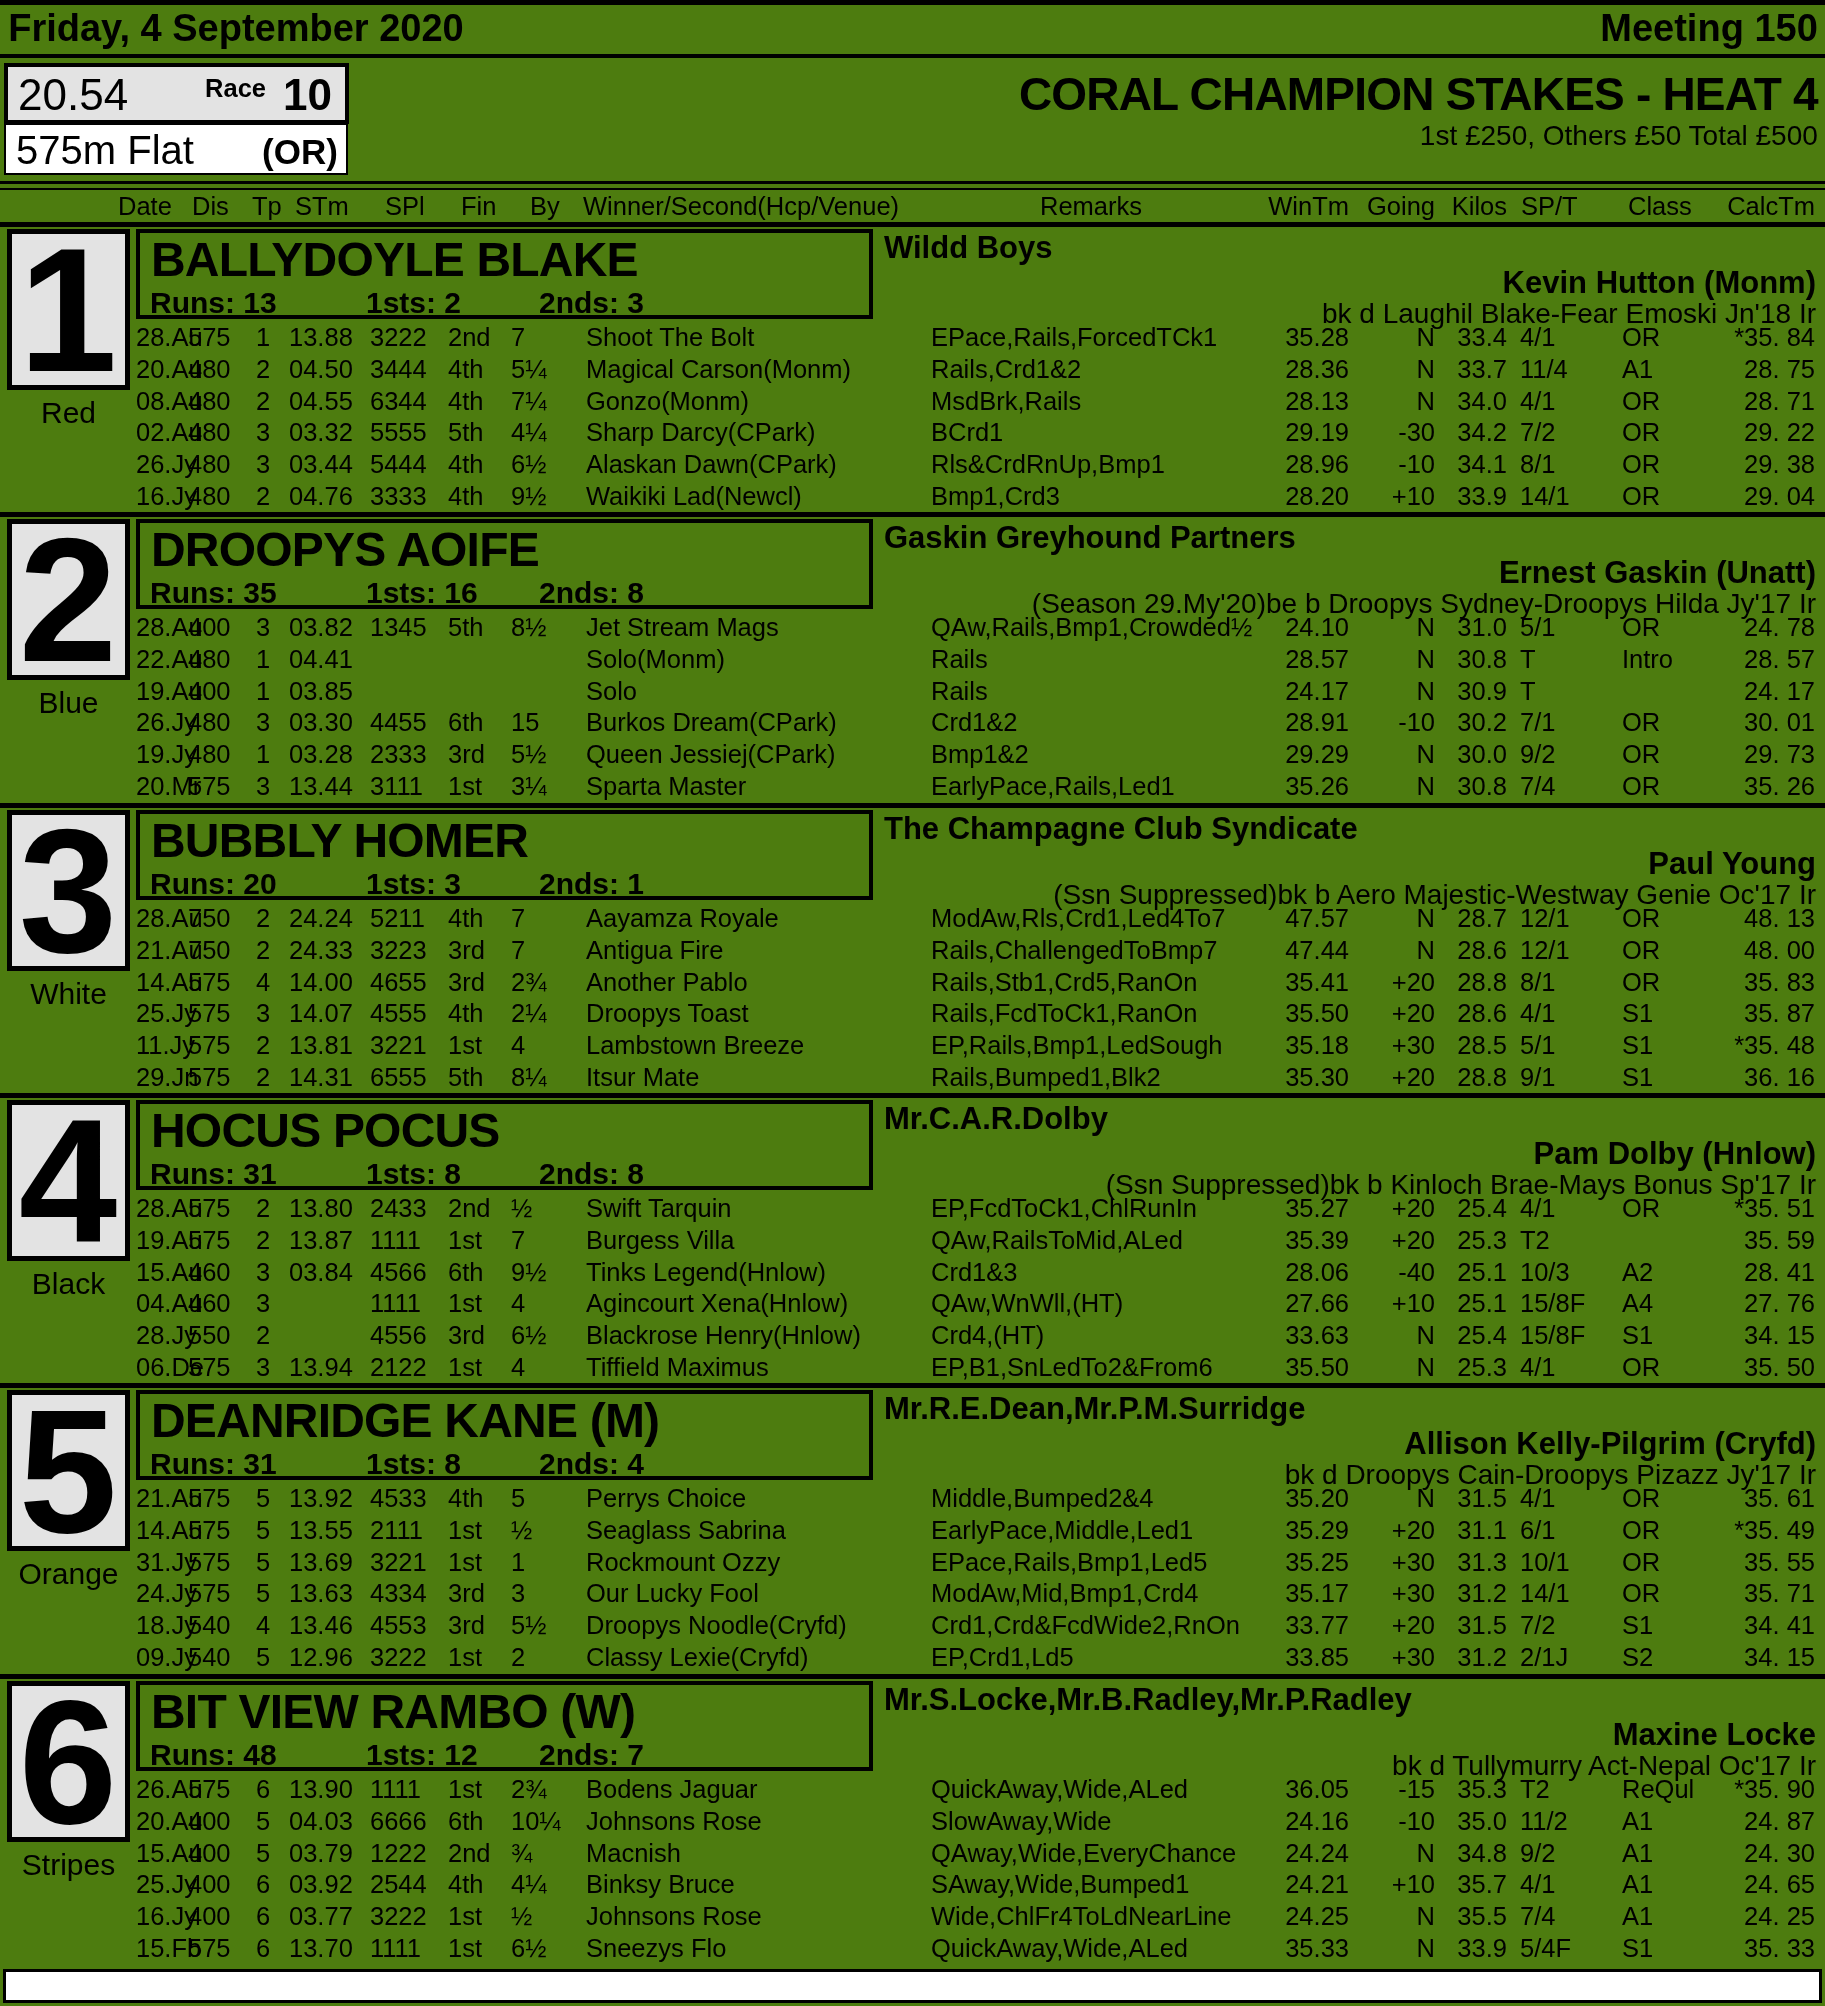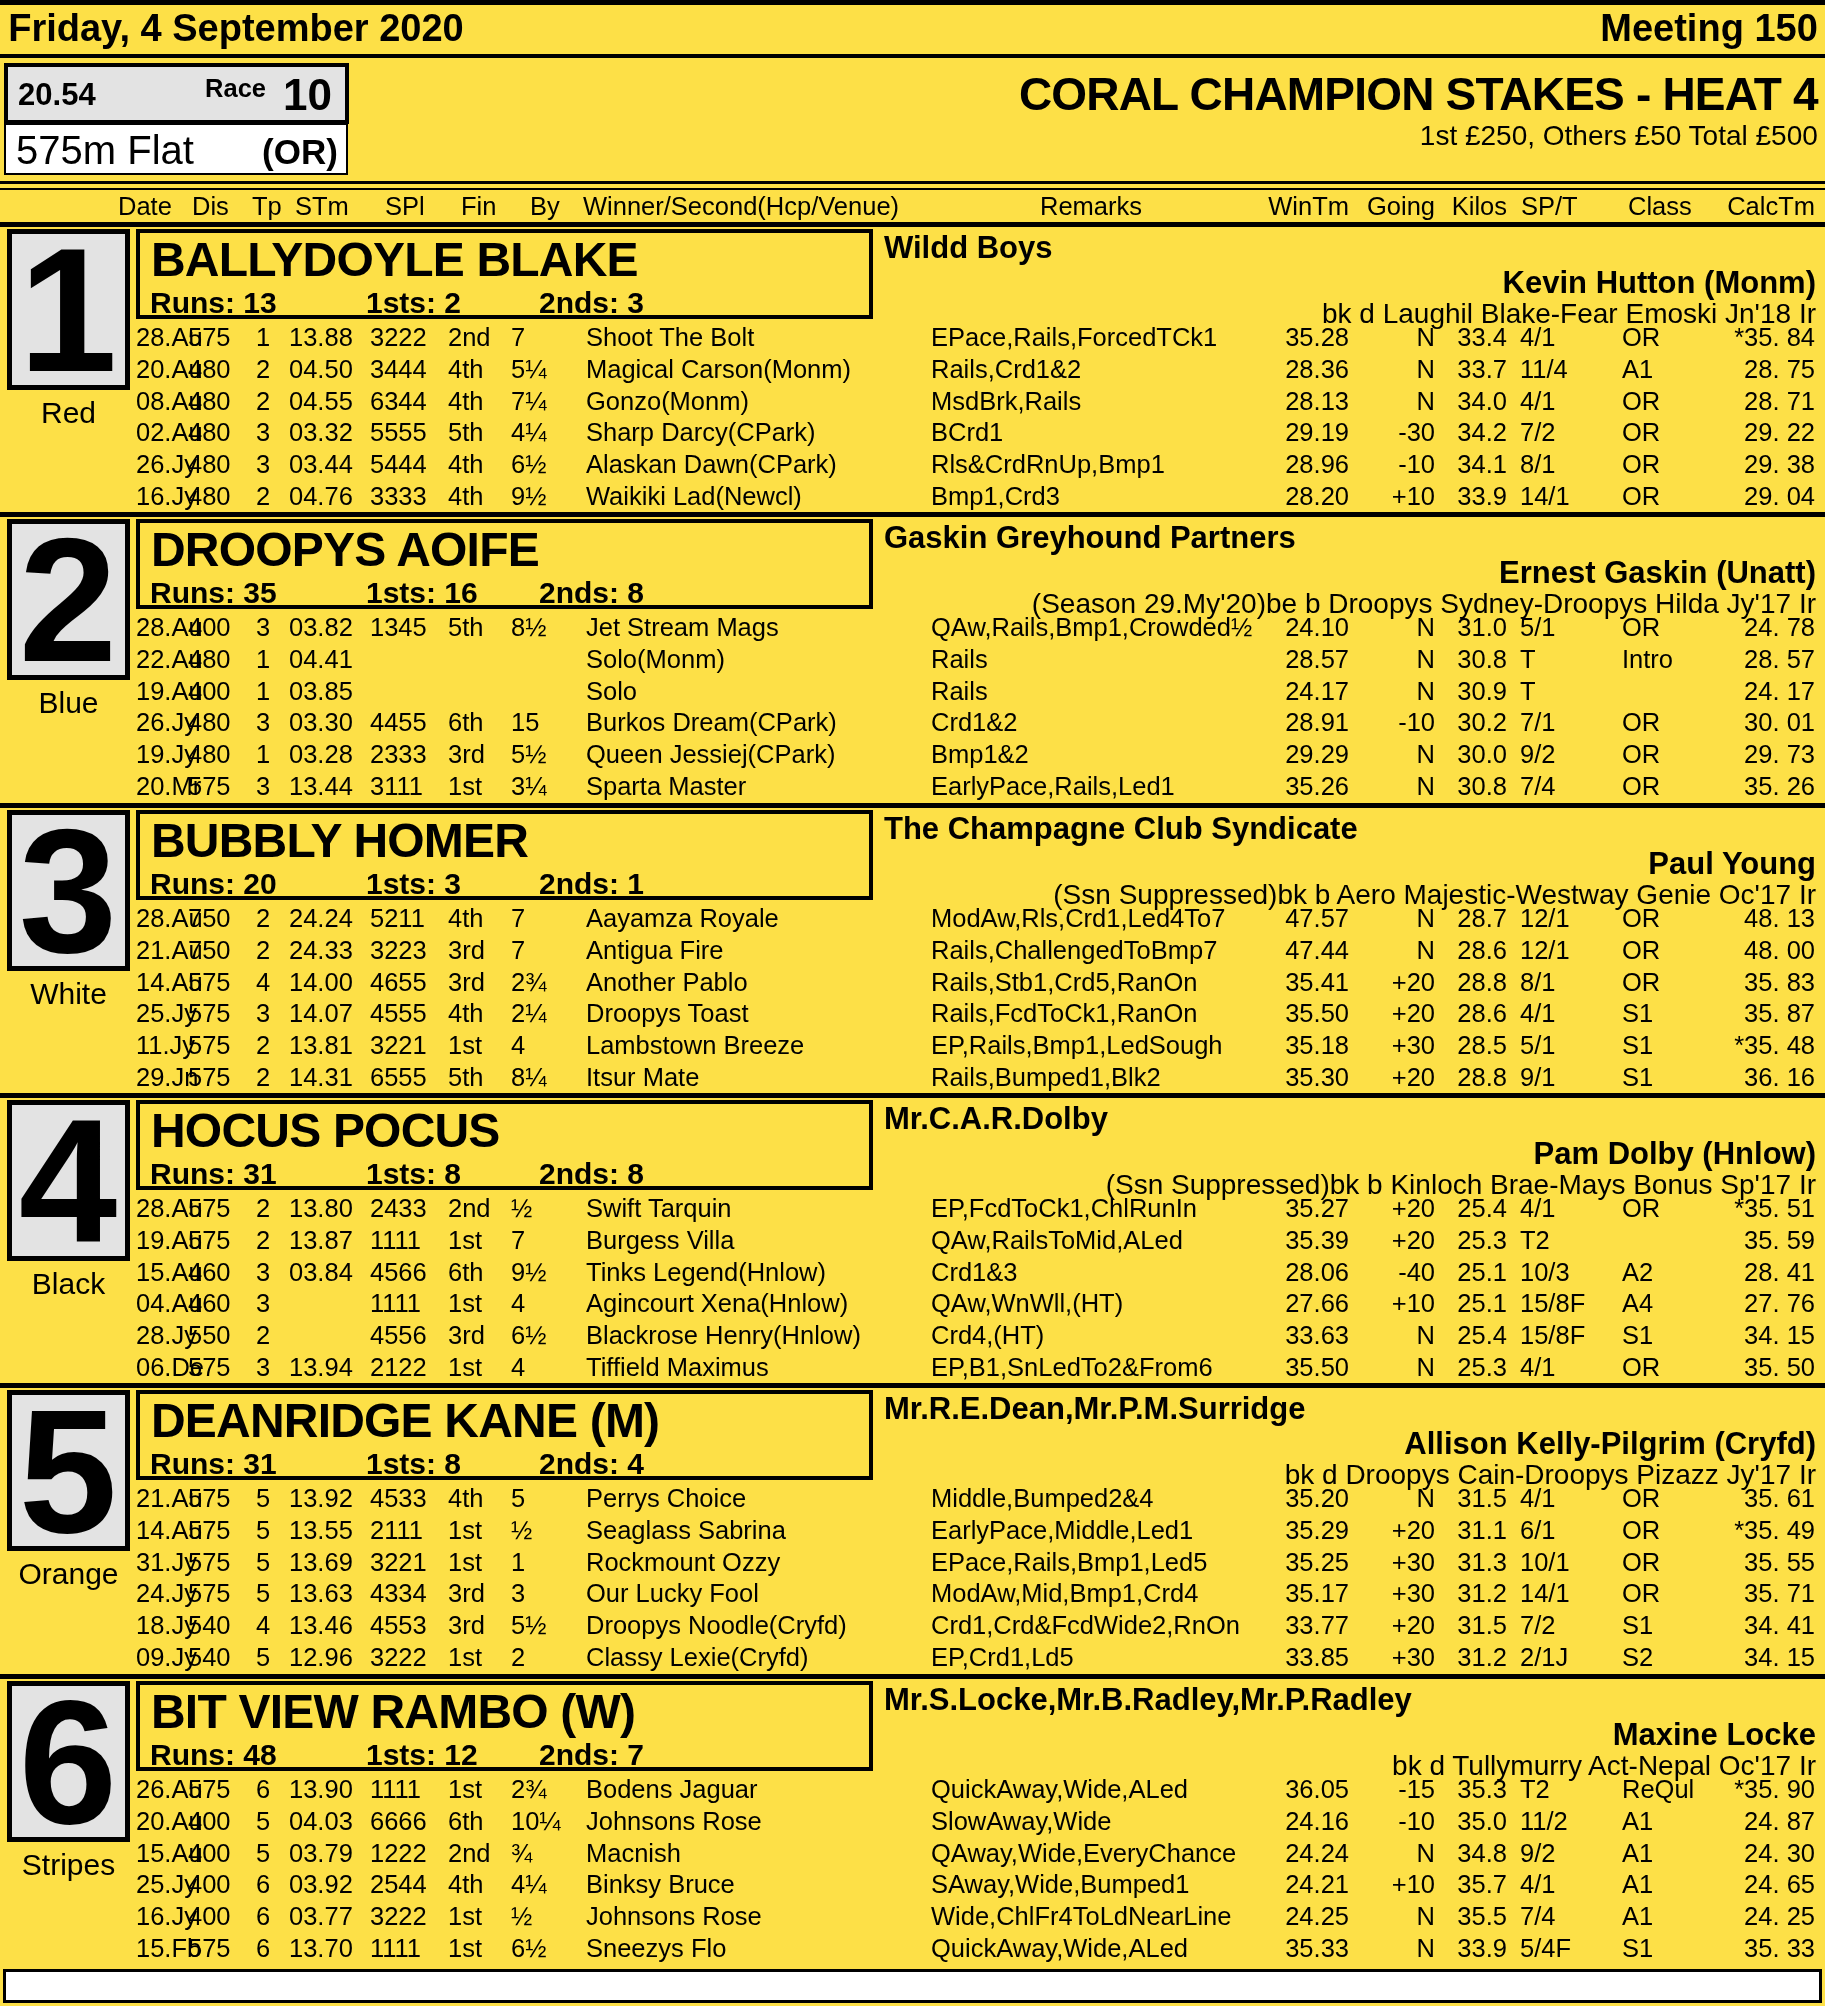--- a/index.html
+++ b/index.html
@@ -1,25 +1,25 @@
 <!DOCTYPE html>
 <html style="font-size:13px"><head>
 <meta charset="utf-8">
 <style>
   html,body{margin:0;padding:0;background:#fff;}
-  .page{position:relative;width:1826px;height:2007px;background:#fde047;color:#000;
+  .page{position:relative;width:1826px;height:2007px;background:#4d7c0f;color:#000;
         font-family:"Liberation Sans",sans-serif;overflow:hidden;}
   .abs{position:absolute;white-space:nowrap;}
   .rule{position:absolute;left:0;width:1826px;background:#000;}
   
   .date-line{left:8.2px;top:6.6px;font-size:38px;font-weight:bold;}
   .meeting{right:8.2px;top:6.6px;font-size:38px;font-weight:bold;}
   
   .race-box{position:absolute;left:4.1px;top:63px;width:337px;height:53px;background:#e3e3e3;border:4.1px solid #000;}
-  .race-time{left:10px;top:3.3px;font-size:31px;font-weight:bold;line-height:49px;}
+  .race-time{left:10px;top:3.3px;font-size:44px;font-weight:normal;line-height:49px;}
   .race-label{left:197px;top:6.6px;font-size:25.5px;font-weight:bold;}
   .race-number{left:275px;top:3.3px;font-size:44px;font-weight:bold;line-height:49px;}
   .dist-box{position:absolute;left:4.1px;top:123px;width:340px;height:48px;background:#fff;border:2.5px solid #000;}
   .race-distance{left:10px;top:3px;font-size:40px;}
   .race-grade{right:8.2px;top:6.6px;font-size:35px;font-weight:bold;}
   .race-title{right:8.2px;top:67px;font-size:46px;font-weight:bold;letter-spacing:-0.8px;}
   .race-prize{right:8.2px;top:120px;font-size:28px;text-align:center;}
   
   .hdr{position:absolute;left:0;top:192px;width:1826px;height:28px;}
   .hdr span{position:absolute;white-space:nowrap;font-size:25.5px;line-height:28px;}

